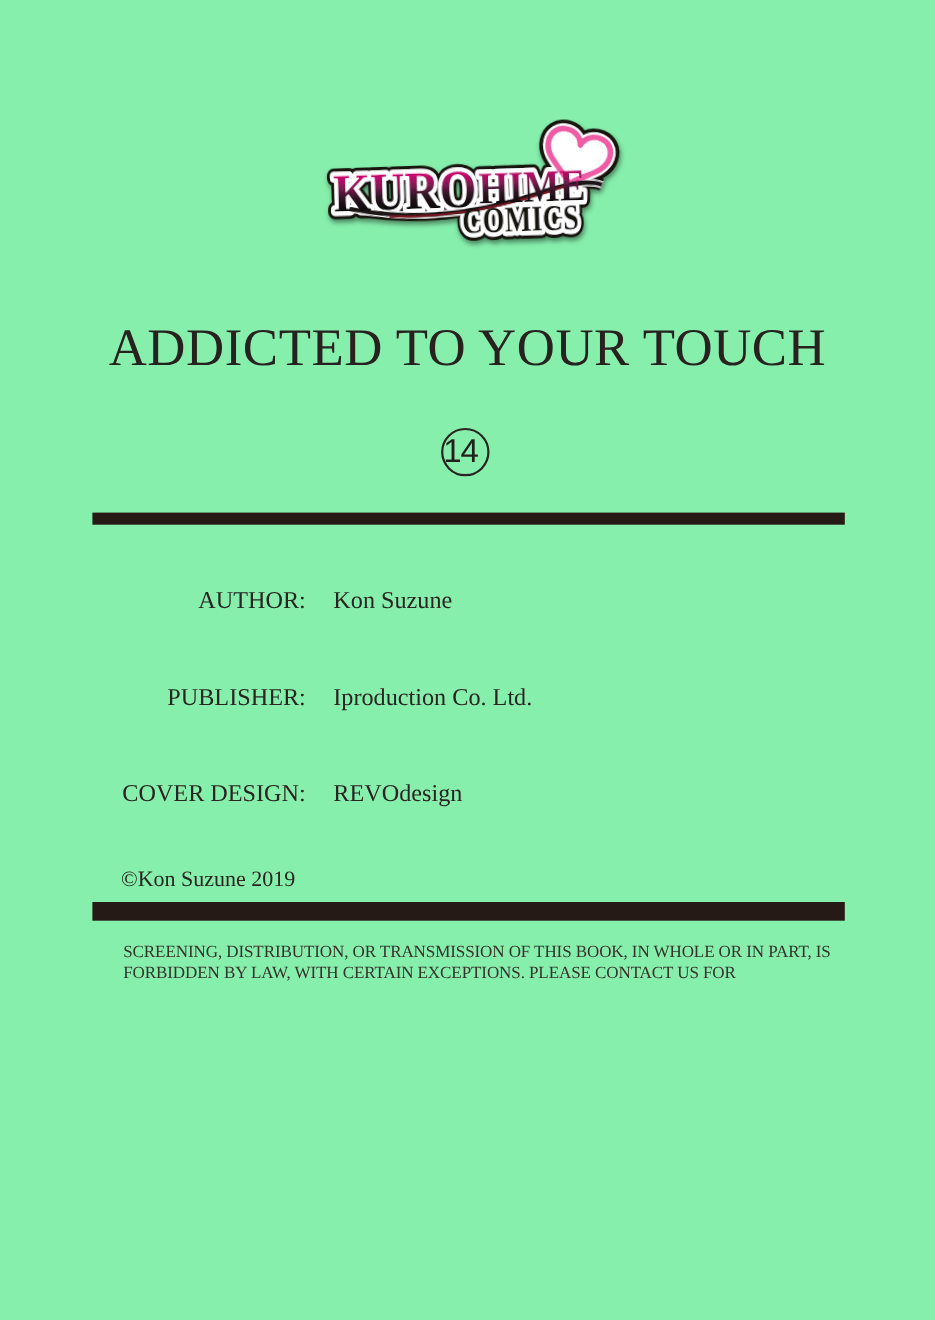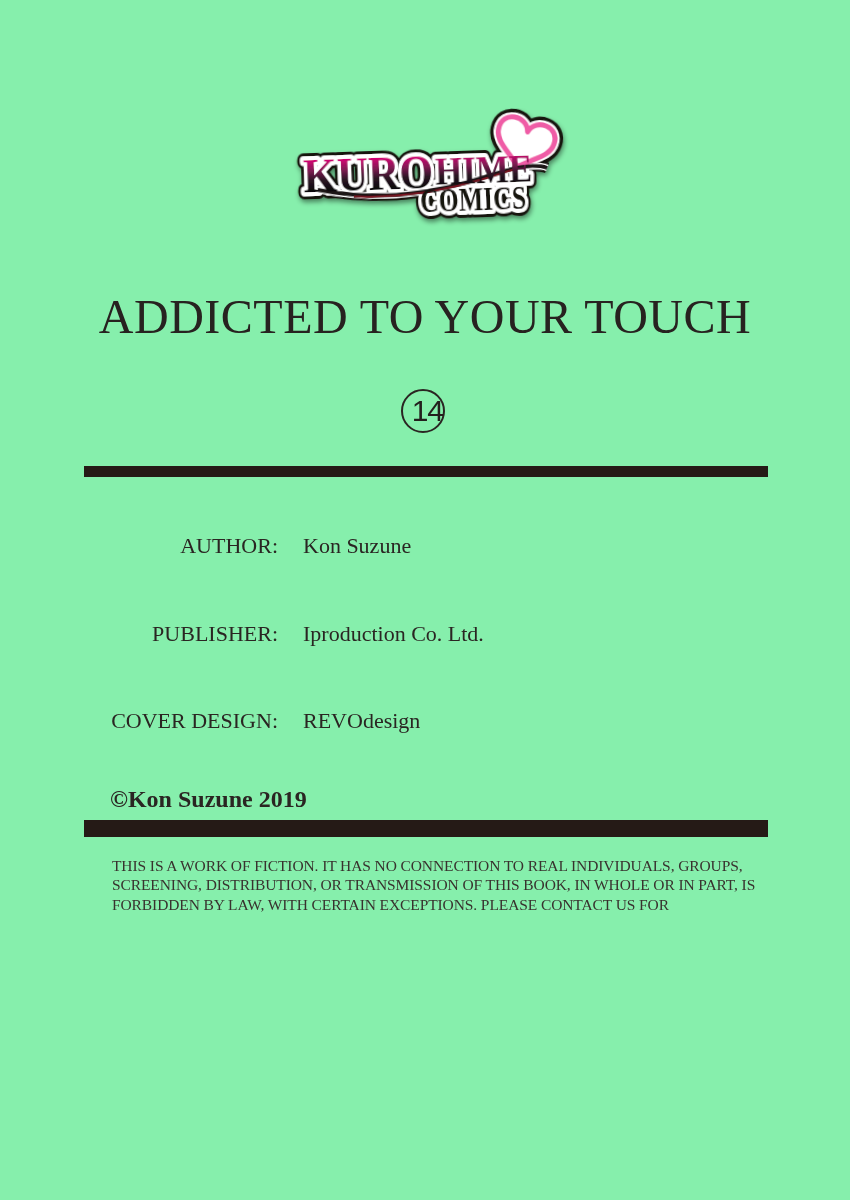--- a/index.html
+++ b/index.html
@@ -13,32 +13,32 @@
     font-size:48px;line-height:48px;letter-spacing:0.5px;white-space:nowrap;color:#272220;
   }
   .subtitle{
     position:absolute;top:347px;left:0;width:850px;text-align:center;
     font-size:27px;line-height:27px;letter-spacing:0.2px;white-space:nowrap;color:#272220;
   }
   .volume-badge{
     position:absolute;top:389px;left:50%;margin-left:-24px;width:44px;height:44px;
     border:2.5px solid #2a2522;border-radius:50%;box-sizing:border-box;
     font-family:"Liberation Sans", sans-serif;font-size:30px;line-height:39px;
-    text-align:right;letter-spacing:-1px;color:#231f1d;
+    text-align:left;letter-spacing:-1px;color:#231f1d;
   }
   .rule{position:absolute;left:84px;width:684px;background:#251a16;}
   .rule-top{top:466px;height:11px;}
   .rule-bottom{top:820px;height:17px;}
   .credit-row{position:absolute;left:78px;display:flex;font-size:22px;line-height:30px;color:#2a2522;}
   .credit-row.r0{top:531px;}
   .credit-row.r1{top:619px;}
   .credit-row.r2{top:706px;}
   .credit-label{width:200px;text-align:right;white-space:nowrap;}
   .credit-value{margin-left:25px;white-space:nowrap;}
-  .copyright{position:absolute;left:110px;top:784px;font-size:24px;line-height:30px;color:#2a2522;white-space:nowrap;font-weight:bold;}
+  .copyright{position:absolute;left:110px;top:784px;font-size:20px;line-height:30px;color:#2a2522;white-space:nowrap;}
   .disclaimer{
     position:absolute;left:112px;top:856px;width:660px;
     font-size:15.5px;line-height:19.3px;letter-spacing:-0.1px;color:#38322e;
   }
   .disclaimer div{white-space:nowrap;}
 </style>
 </head>
 <body>
 
 <div class="page">
@@ -109,18 +109,17 @@
   <div class="credit-row r2">
     <div class="credit-label">COVER DESIGN:</div>
     <div class="credit-value">REVOdesign</div>
   </div>
 
   <div class="copyright">©Kon Suzune 2019</div>
 
   <div class="rule rule-bottom"></div>
 
   <div class="disclaimer">
-    <div>THIS IS A WORK OF FICTION. IT HAS NO CONNECTION TO REAL INDIVIDUALS, GROUPS,</div>
     <div>SCREENING, DISTRIBUTION, OR TRANSMISSION OF THIS BOOK, IN WHOLE OR IN PART, IS</div>
     <div>FORBIDDEN BY LAW, WITH CERTAIN EXCEPTIONS. PLEASE CONTACT US FOR</div>
   </div>
 
 </div>
 
 </body></html>

